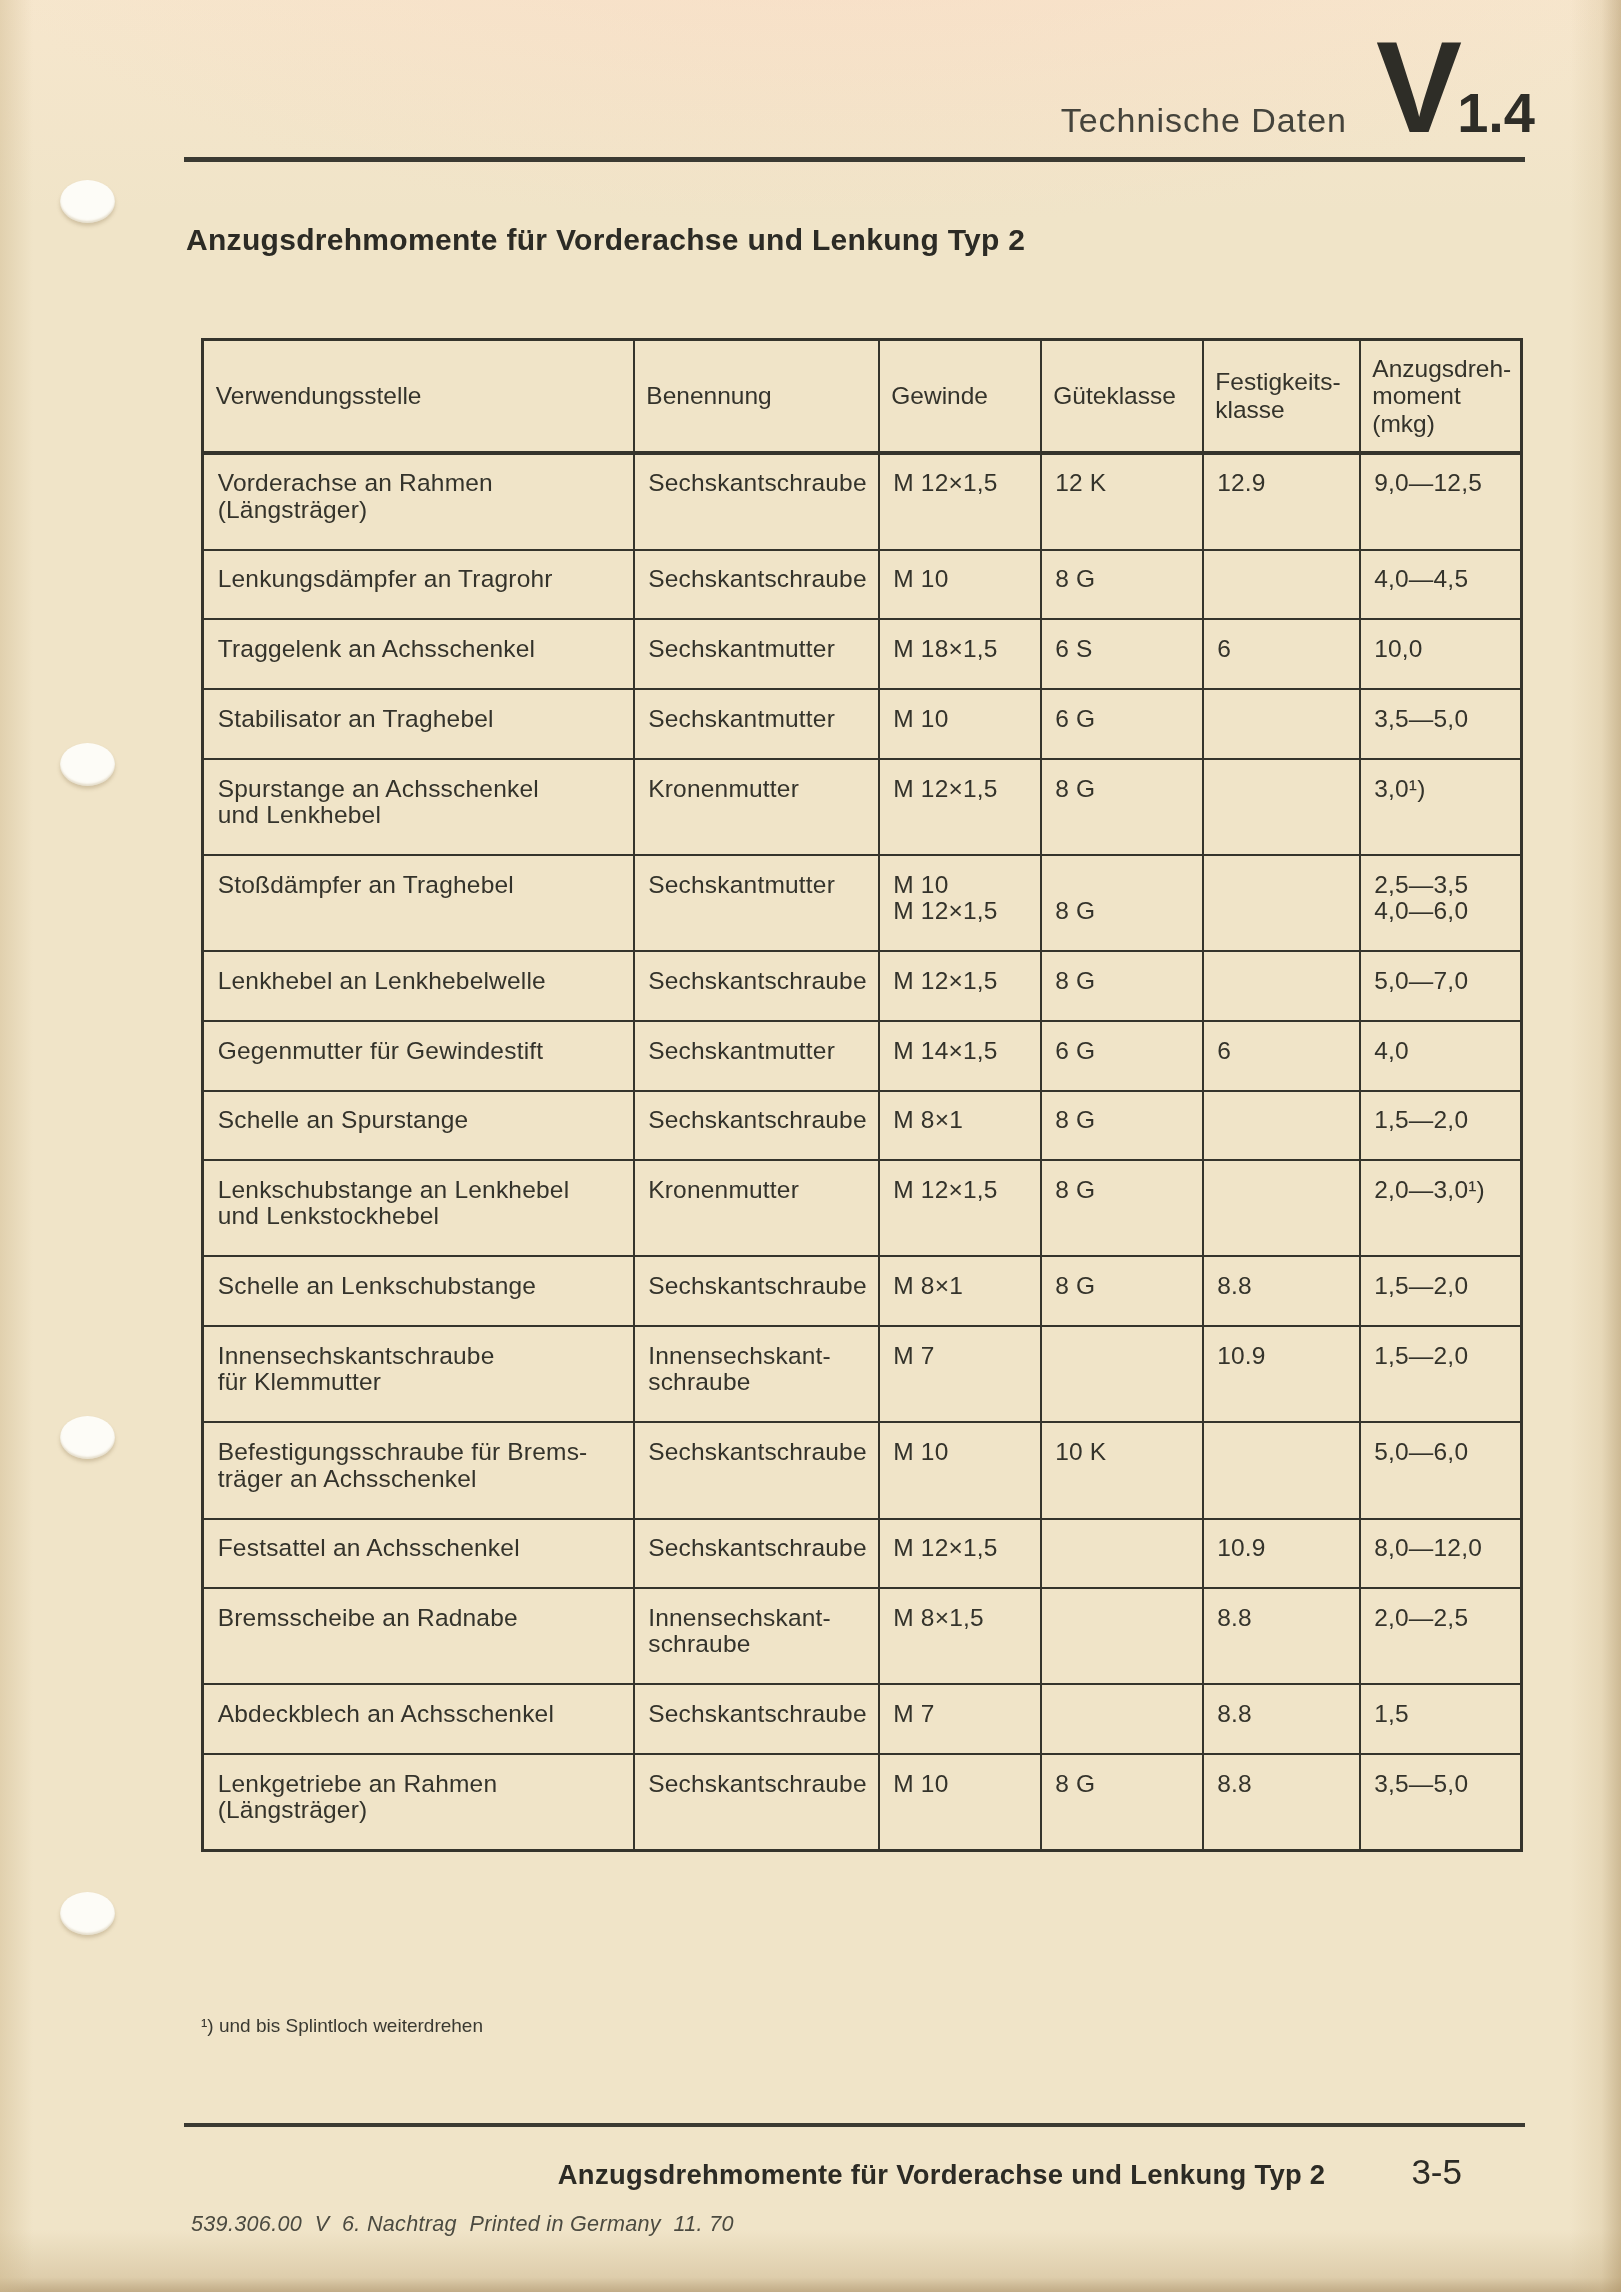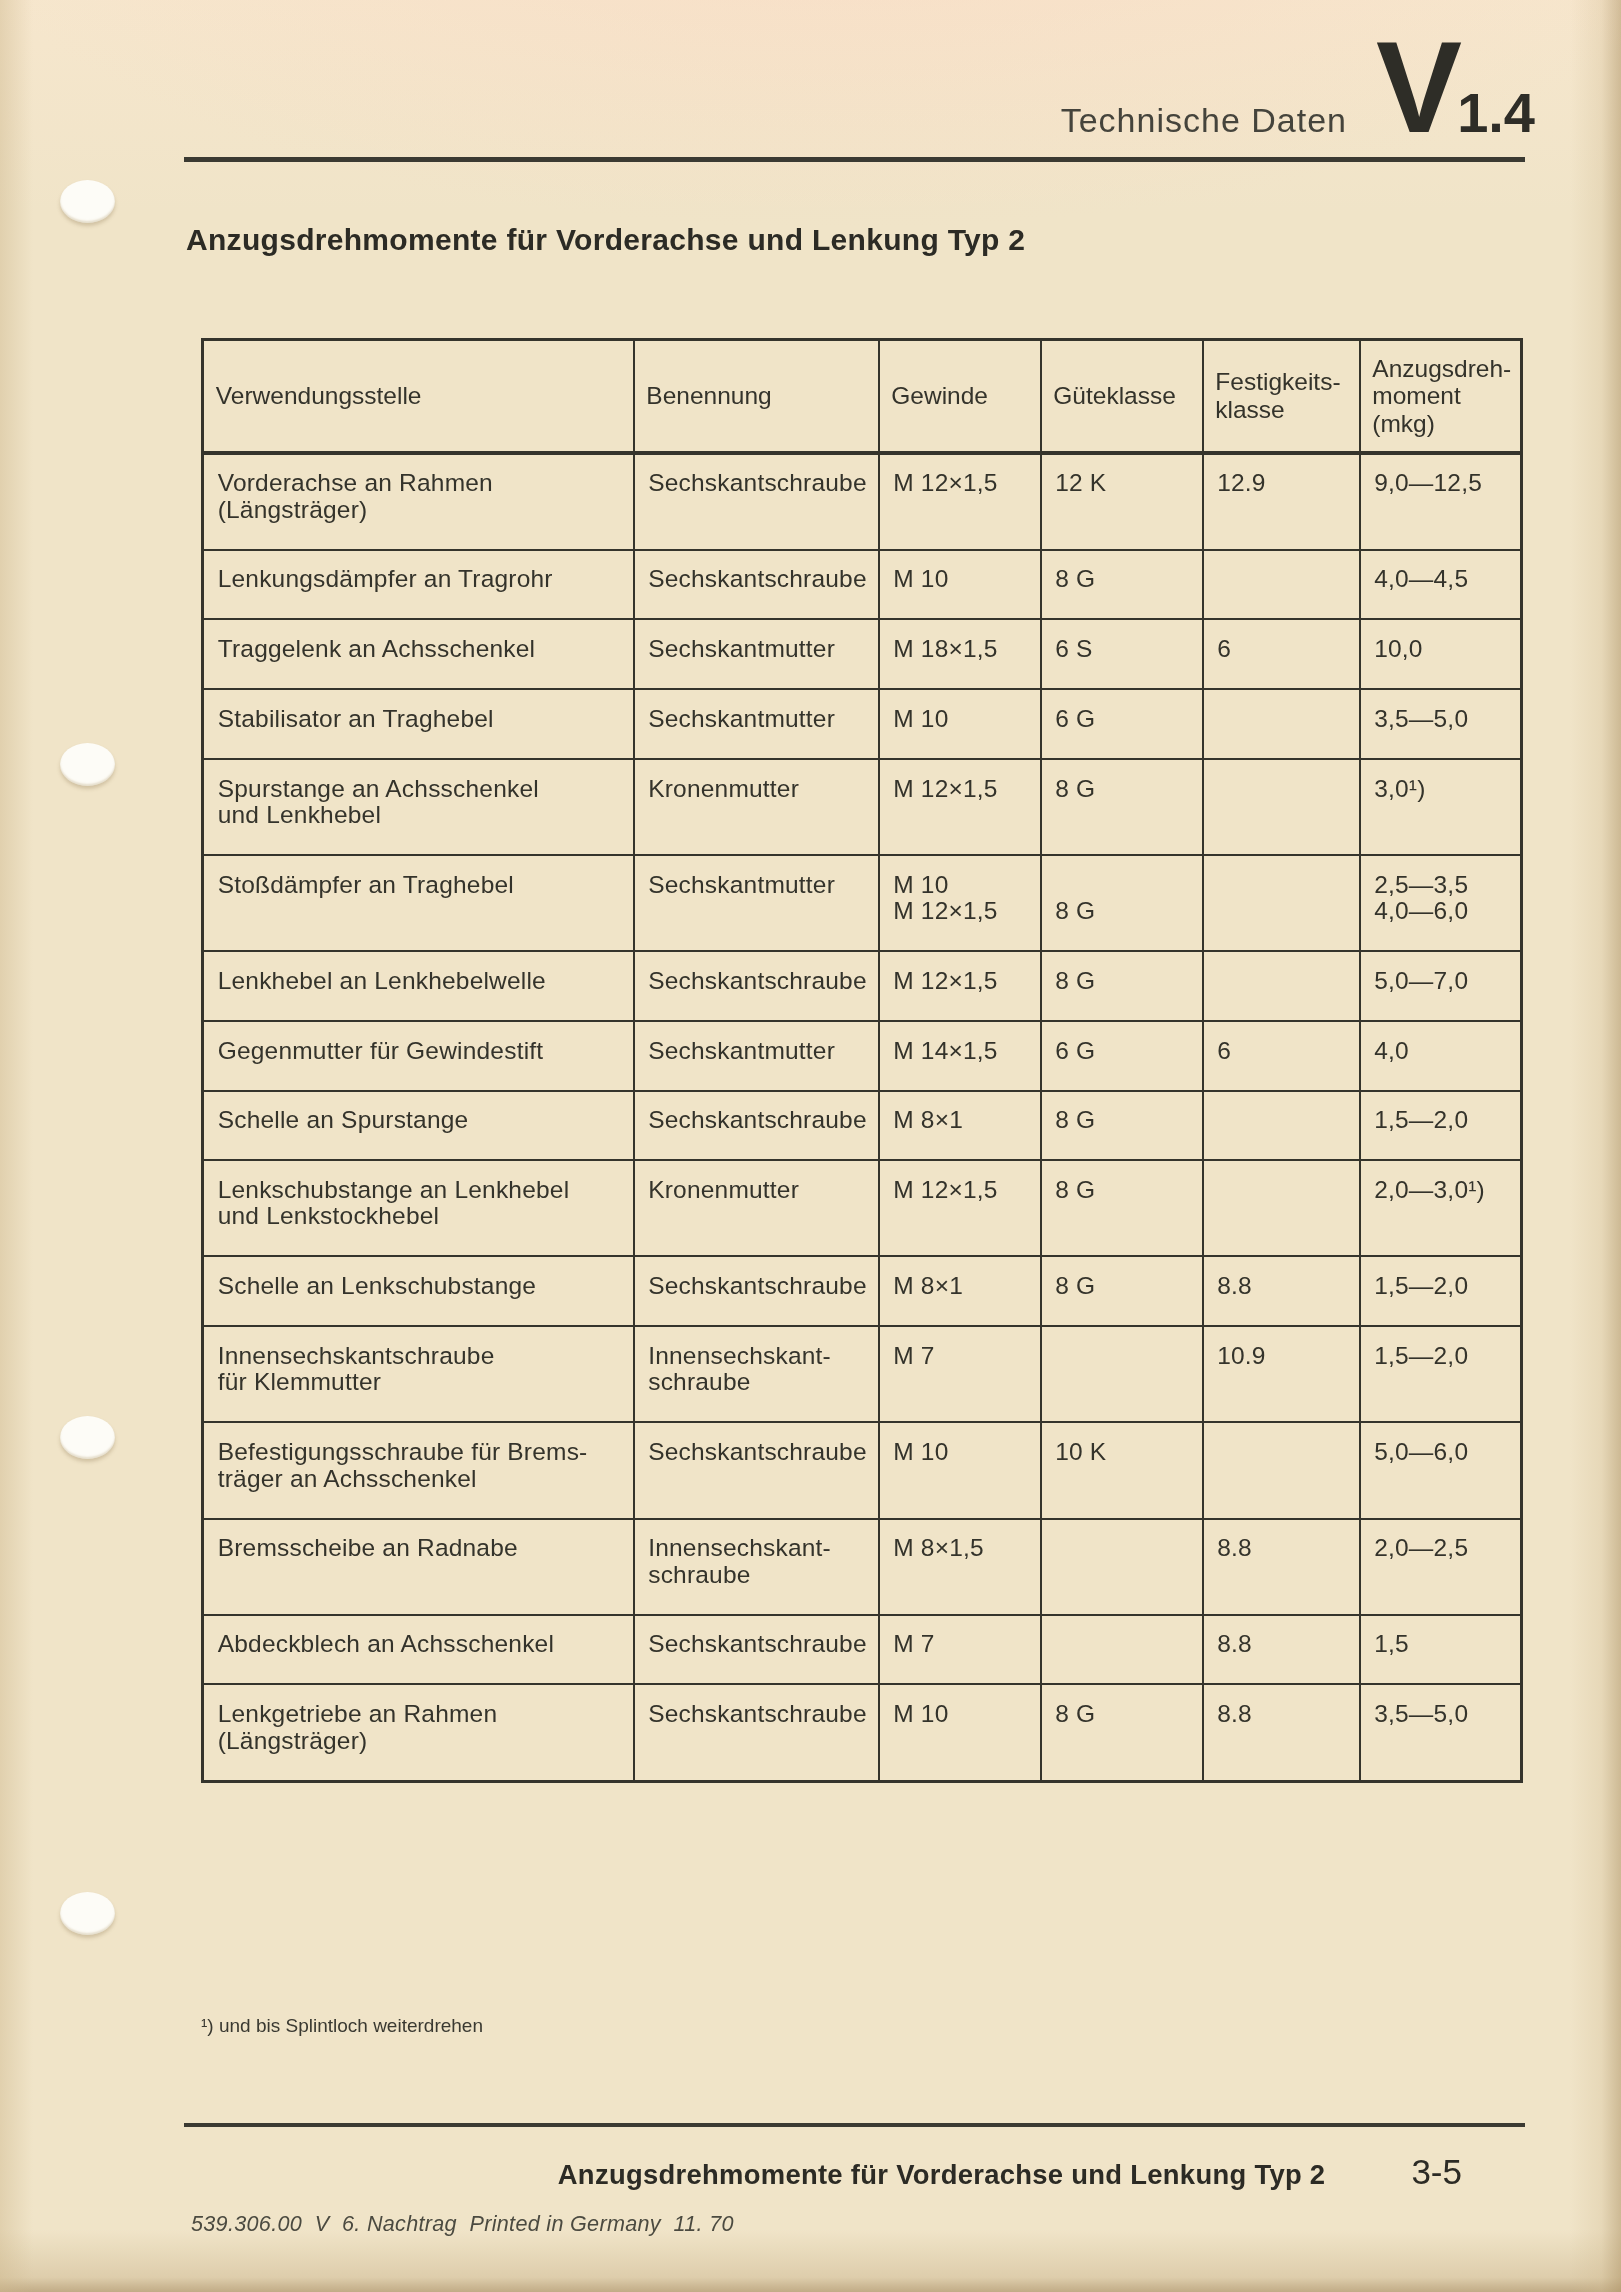--- a/index.html
+++ b/index.html
@@ -216,20 +216,28 @@
           <tr>
             <td>Befestigungsschraube für Brems-
 träger an Achsschenkel</td>
             <td>Sechskantschraube</td>
             <td>M 10</td>
             <td>10 K</td>
             <td></td>
             <td>5,0—6,0</td>
           </tr>
           <tr>
+            <td>Festsattel an Achsschenkel</td>
+            <td>Sechskantschraube</td>
+            <td>M 12×1,5</td>
+            <td></td>
+            <td>10.9</td>
+            <td>8,0—12,0</td>
+          </tr>
+          <tr>
             <td>Bremsscheibe an Radnabe</td>
             <td>Innensechskant-
 schraube</td>
             <td>M 8×1,5</td>
             <td></td>
             <td>8.8</td>
             <td>2,0—2,5</td>
           </tr>
           <tr>
             <td>Abdeckblech an Achsschenkel</td>

